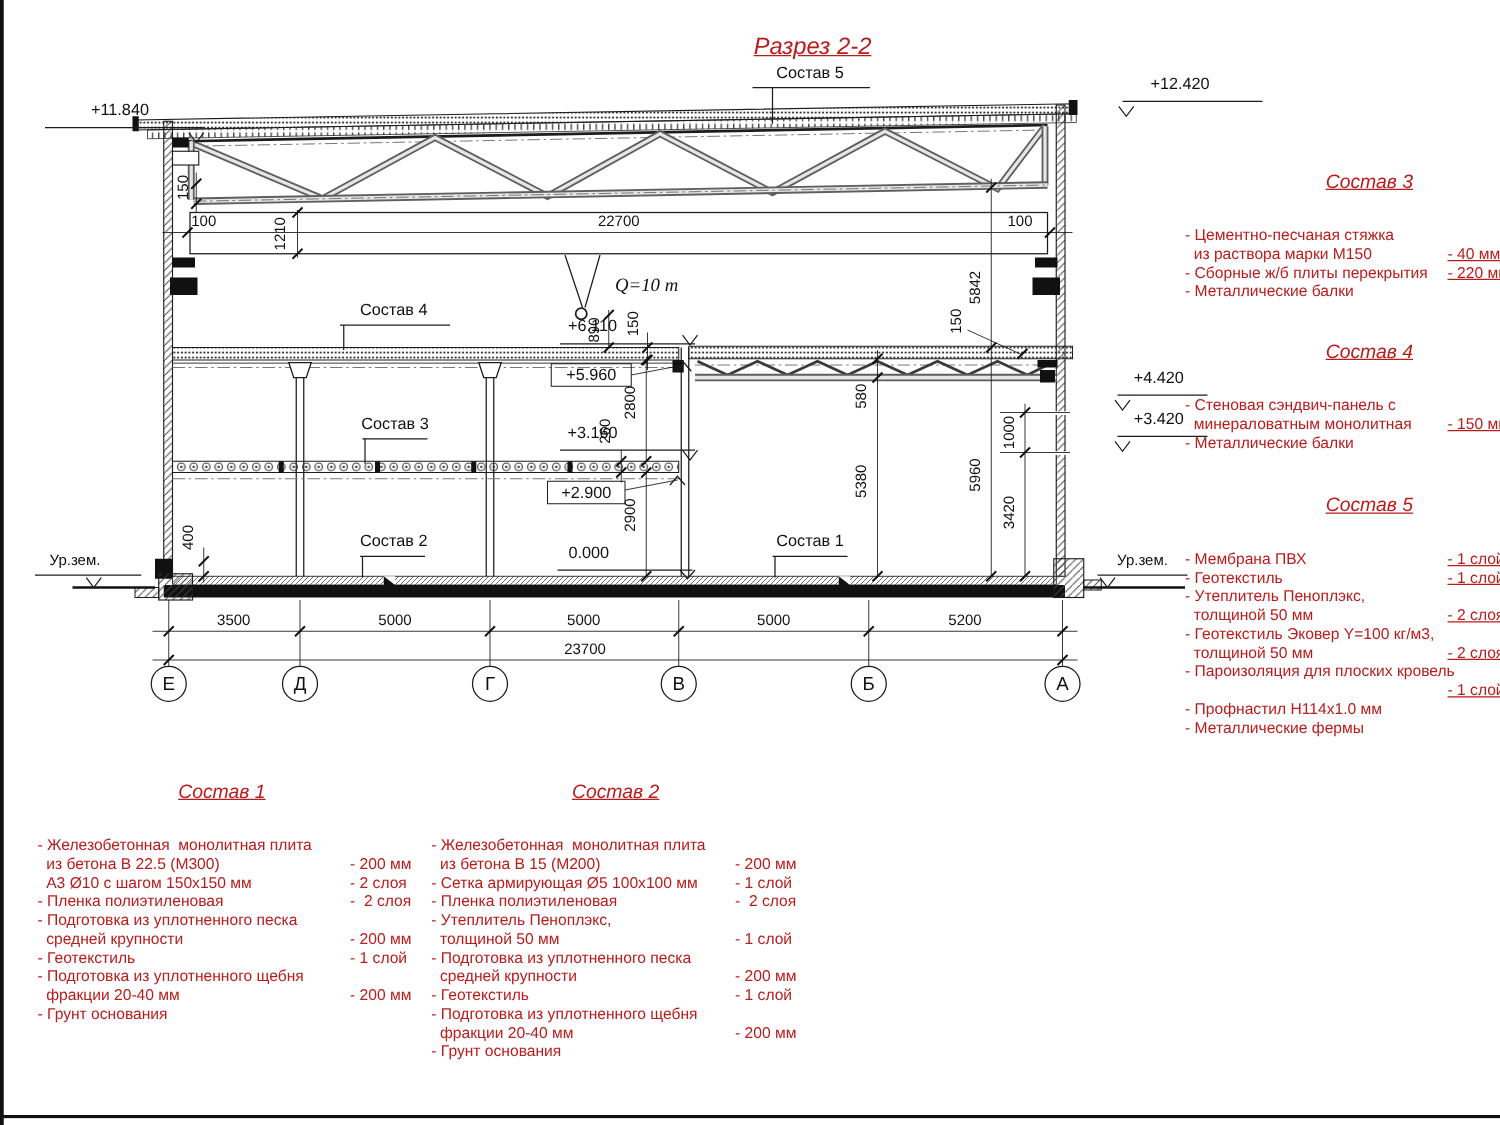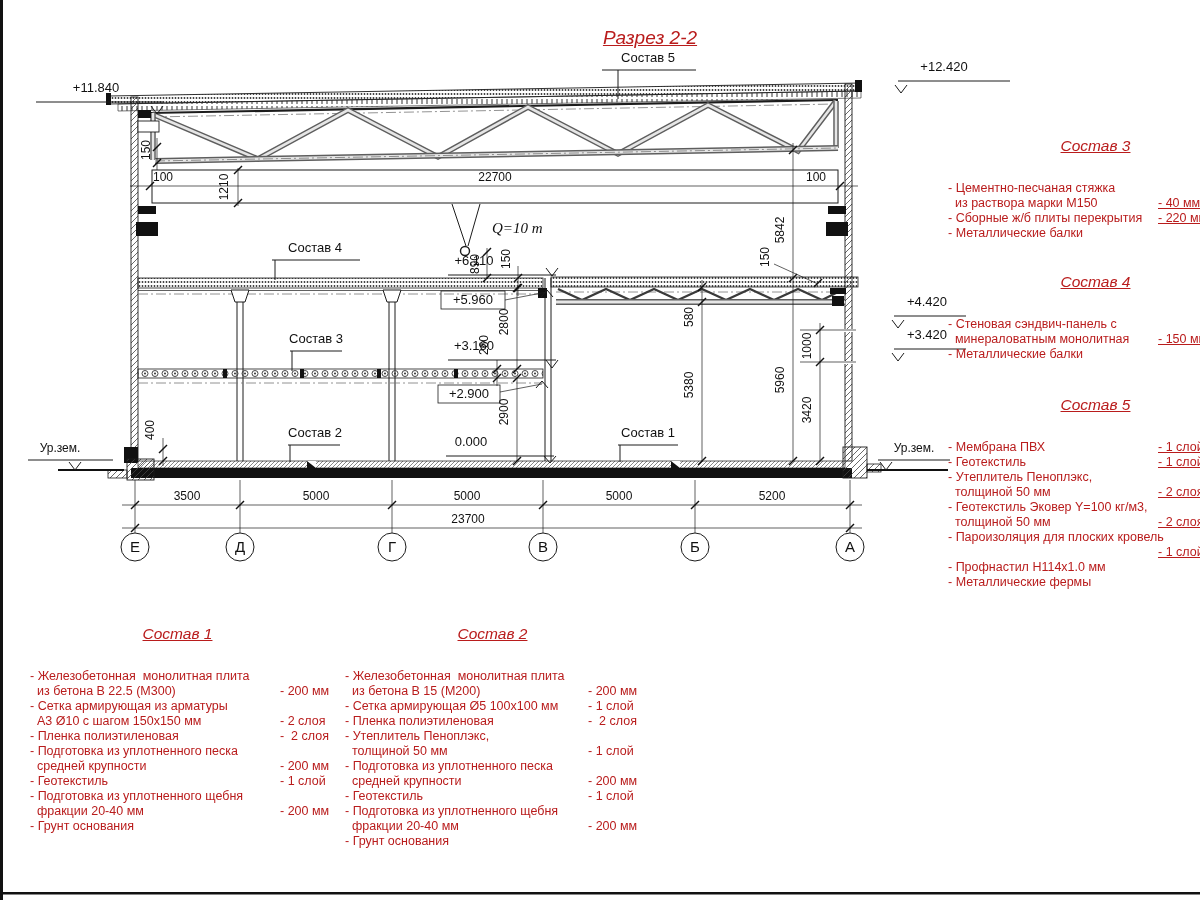--- a/index.html
+++ b/index.html
@@ -351,21 +351,20 @@
     <text class="ax" x="850" y="552" text-anchor="middle">А</text>
   </g>
 </svg>
 
 <div class="spec b1">
   <h3>Состав 1</h3>
   <div class="rows">
 
   <div class="row"><span class="nm">- Железобетонная  монолитная плита</span><span class="vl"></span></div>
         <div class="row"><span class="nm">  из бетона В 22.5 (М300)</span><span class="vl">- 200 мм</span></div>
-        <div class="row"><span class="nm">- Сетка армирующая из арматуры</span><span class="vl"></span></div>
         <div class="row"><span class="nm">  А3 Ø10 с шагом 150х150 мм</span><span class="vl">- 2 слоя</span></div>
         <div class="row"><span class="nm">- Пленка полиэтиленовая</span><span class="vl">-  2 слоя</span></div>
         <div class="row"><span class="nm">- Подготовка из уплотненного песка</span><span class="vl"></span></div>
         <div class="row"><span class="nm">  средней крупности</span><span class="vl">- 200 мм</span></div>
         <div class="row"><span class="nm">- Геотекстиль</span><span class="vl">- 1 слой</span></div>
         <div class="row"><span class="nm">- Подготовка из уплотненного щебня</span><span class="vl"></span></div>
         <div class="row"><span class="nm">  фракции 20-40 мм</span><span class="vl">- 200 мм</span></div>
         <div class="row"><span class="nm">- Грунт основания</span><span class="vl"></span></div>
       </div>
 </div>

